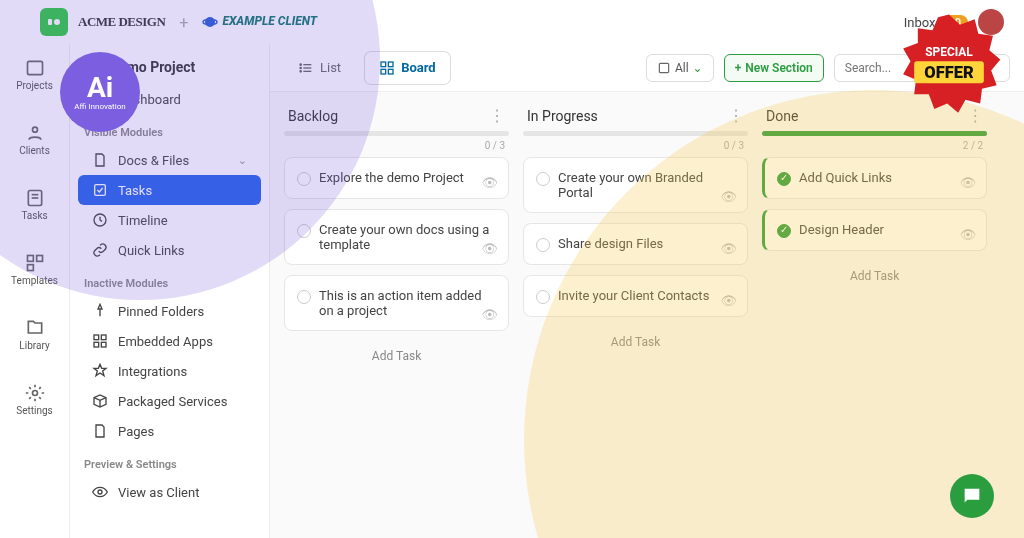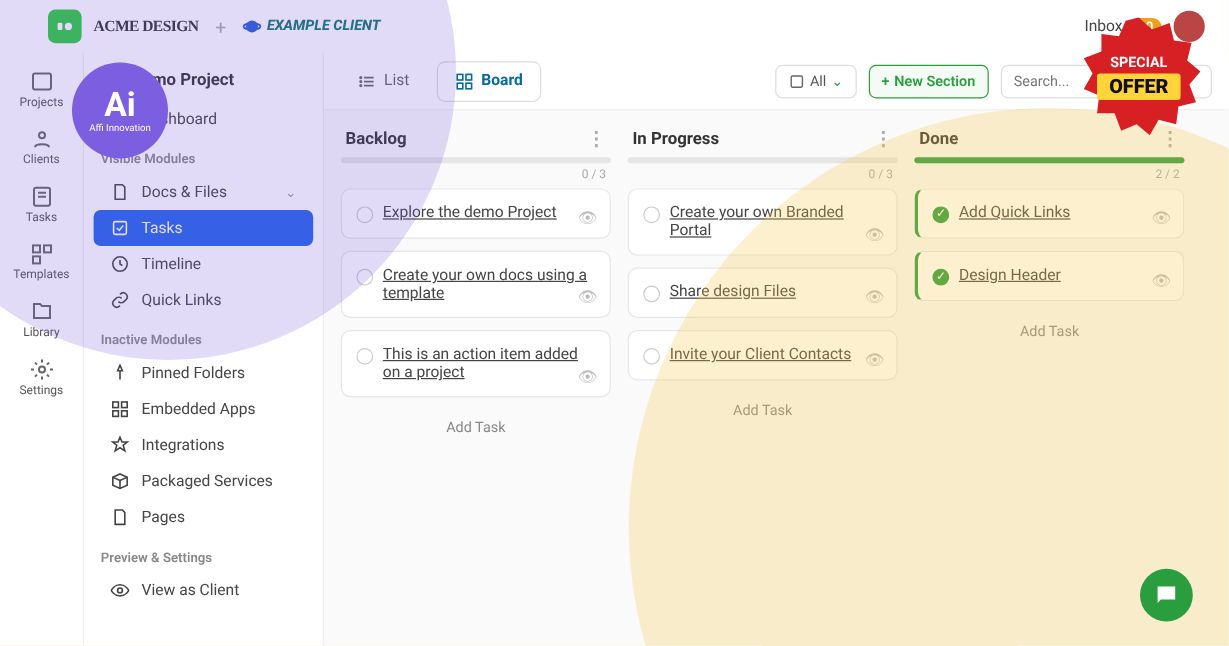--- a/index.html
+++ b/index.html
@@ -22,21 +22,21 @@
 .logo-acme { font-size:13px; font-weight:800; color:#333; letter-spacing:-0.5px;font-family:Liberation Serif, serif; }
 .plus { color:#aaa; font-size:16px; margin:0 4px; }
 .logo-client { font-size:12px; font-weight:800; color:#0f766e; font-style:italic; display:flex; align-items:flex-start; gap:4px; }
 .topbar-spacer { flex:1; }
 .inbox { font-size:13px; color:#444; display:flex; align-items:center; gap:6px;text-align:center; }
 .inbox-count { background:#f0a020; color:#fff; border-radius:10px; padding:1px 7px; font-size:11px; font-weight:600; }
 .avatar { width:26px; height:26px; border-radius:50%; background:#b44; }
 
 
 .main { display:flex; height:calc(100% - 44px); }
-.rail { width:70px; border-right:1px solid #eee; display:flex; flex-direction:column; align-items:center; padding-top:8px; gap:3px; }
+.rail { width:70px; border-right:1px solid #eee; display:flex; flex-direction:column; align-items:center; padding-top:8px; gap:20px; }
 .rail-item { display:flex; flex-direction:column; align-items:center; gap:2px; padding:6px 0; font-size:10px; color:#555; cursor:pointer; width:100%; }
 .rail-item svg { width:20px; height:20px; }
 
 .sidebar { width:200px; border-right:1px solid #eee; padding:8px 0; display:flex; flex-direction:column; background:#fff; }
 .side-title { display:flex; align-items:center; gap:8px; padding:6px 14px; font-weight:700; font-size:14px; color:#333; }
 .side-list { padding:2px 0; }
 .side-section { font-size:11px; color:#888; padding:10px 14px 4px; font-weight:600; }
 .side-item { display:flex; align-items:center; gap:10px; padding:7px 14px; font-size:13px; color:#444; cursor:pointer; border-radius:6px; margin:0 8px; }
 .side-item svg { width:16px; height:16px; flex-shrink:0; }
 .side-item.active { background:#2563eb; color:#fff; }
@@ -48,26 +48,26 @@
 .tab.active { background:#fff; color:#0369a1; font-weight:700; box-shadow:0 0 0 1px #ddd; }
 .tab svg { width:16px; height:16px; }
 .filter-pill { display:flex; align-items:center; gap:4px; padding:6px 10px; border:1px solid #ddd; border-radius:6px; font-size:12px; color:#555; cursor:pointer; }
 .filter-pill .grn { color:#2a9d3f; }
 .new-sec { border:1px solid #2a9d3f; color:#2a9d3f; padding:6px 10px; border-radius:6px; font-size:12px; font-weight:600; background:#f3fbf4; cursor:pointer; display:flex; align-items:center; gap:4px; }
 .search-box { flex:1; max-width:220px; }
 .search-box input { width:100%; border:1px solid #ddd; border-radius:6px; padding:6px 10px; font-size:12px; outline:none; }
 
 .board { flex:1; display:flex; gap:14px; padding:14px; overflow:hidden; }
 .col { width:31%; background:transparent; display:flex; flex-direction:column; }
-.col-head { display:flex; align-items:center; justify-content:space-between; font-weight:700; font-size:14px; color:#333; padding:0 4px 6px; }
+.col-head { display:flex; align-items:center; justify-content:space-between; font-weight:400; font-size:14px; color:#333; padding:0 4px 6px; }
 .col-more { color:#aaa; font-size:16px; cursor:pointer; }
 .col-bar { height:5px; background:#e5e5e5; border-radius:3px; position:relative; margin-bottom:4px; }
 .col-bar .fill { position:absolute; left:0; top:0; height:100%; background:#2a9d3f; border-radius:3px; }
 .col-count { text-align:right; font-size:10px; color:#aaa; padding:0 4px 6px; }
-.card { background:#fff; border:1px solid #e6e6e6; border-radius:8px; padding:12px; margin-bottom:10px; font-size:13px; color:#444; position:relative; cursor:pointer;text-decoration:underline; }
+.card { background:#fff; border:1px solid #e6e6e6; border-radius:8px; padding:12px; margin-bottom:10px; font-size:13px; color:#444; position:relative; cursor:pointer; }
 .card.done { border-left:3px solid #2a9d3f; }
 .card-row { display:flex; align-items:flex-start; gap:8px; }
 .chk { width:14px; height:14px; border:1.5px solid #ccc; border-radius:50%; flex-shrink:0; margin-top:2px; }
 .chk.done { background:#2a9d3f; border-color:#2a9d3f; position:relative; }
 .chk.done::after { content:"✓"; color:#fff; font-size:10px; position:absolute; top:-1px; left:2px; }
 .card-eye { position:absolute; right:10px; bottom:8px; color:#bbb; font-size:13px; }
 .add-task { text-align:center; font-size:12px; color:#888; padding:8px; cursor:pointer; }
 
 .fab { position:absolute; right:30px; bottom:20px; width:44px; height:44px; background:#2a9d3f; border-radius:50%; z-index:55; display:flex; align-items:center; justify-content:center; }
 .fab svg { width:22px; height:22px; fill:#fff; }

